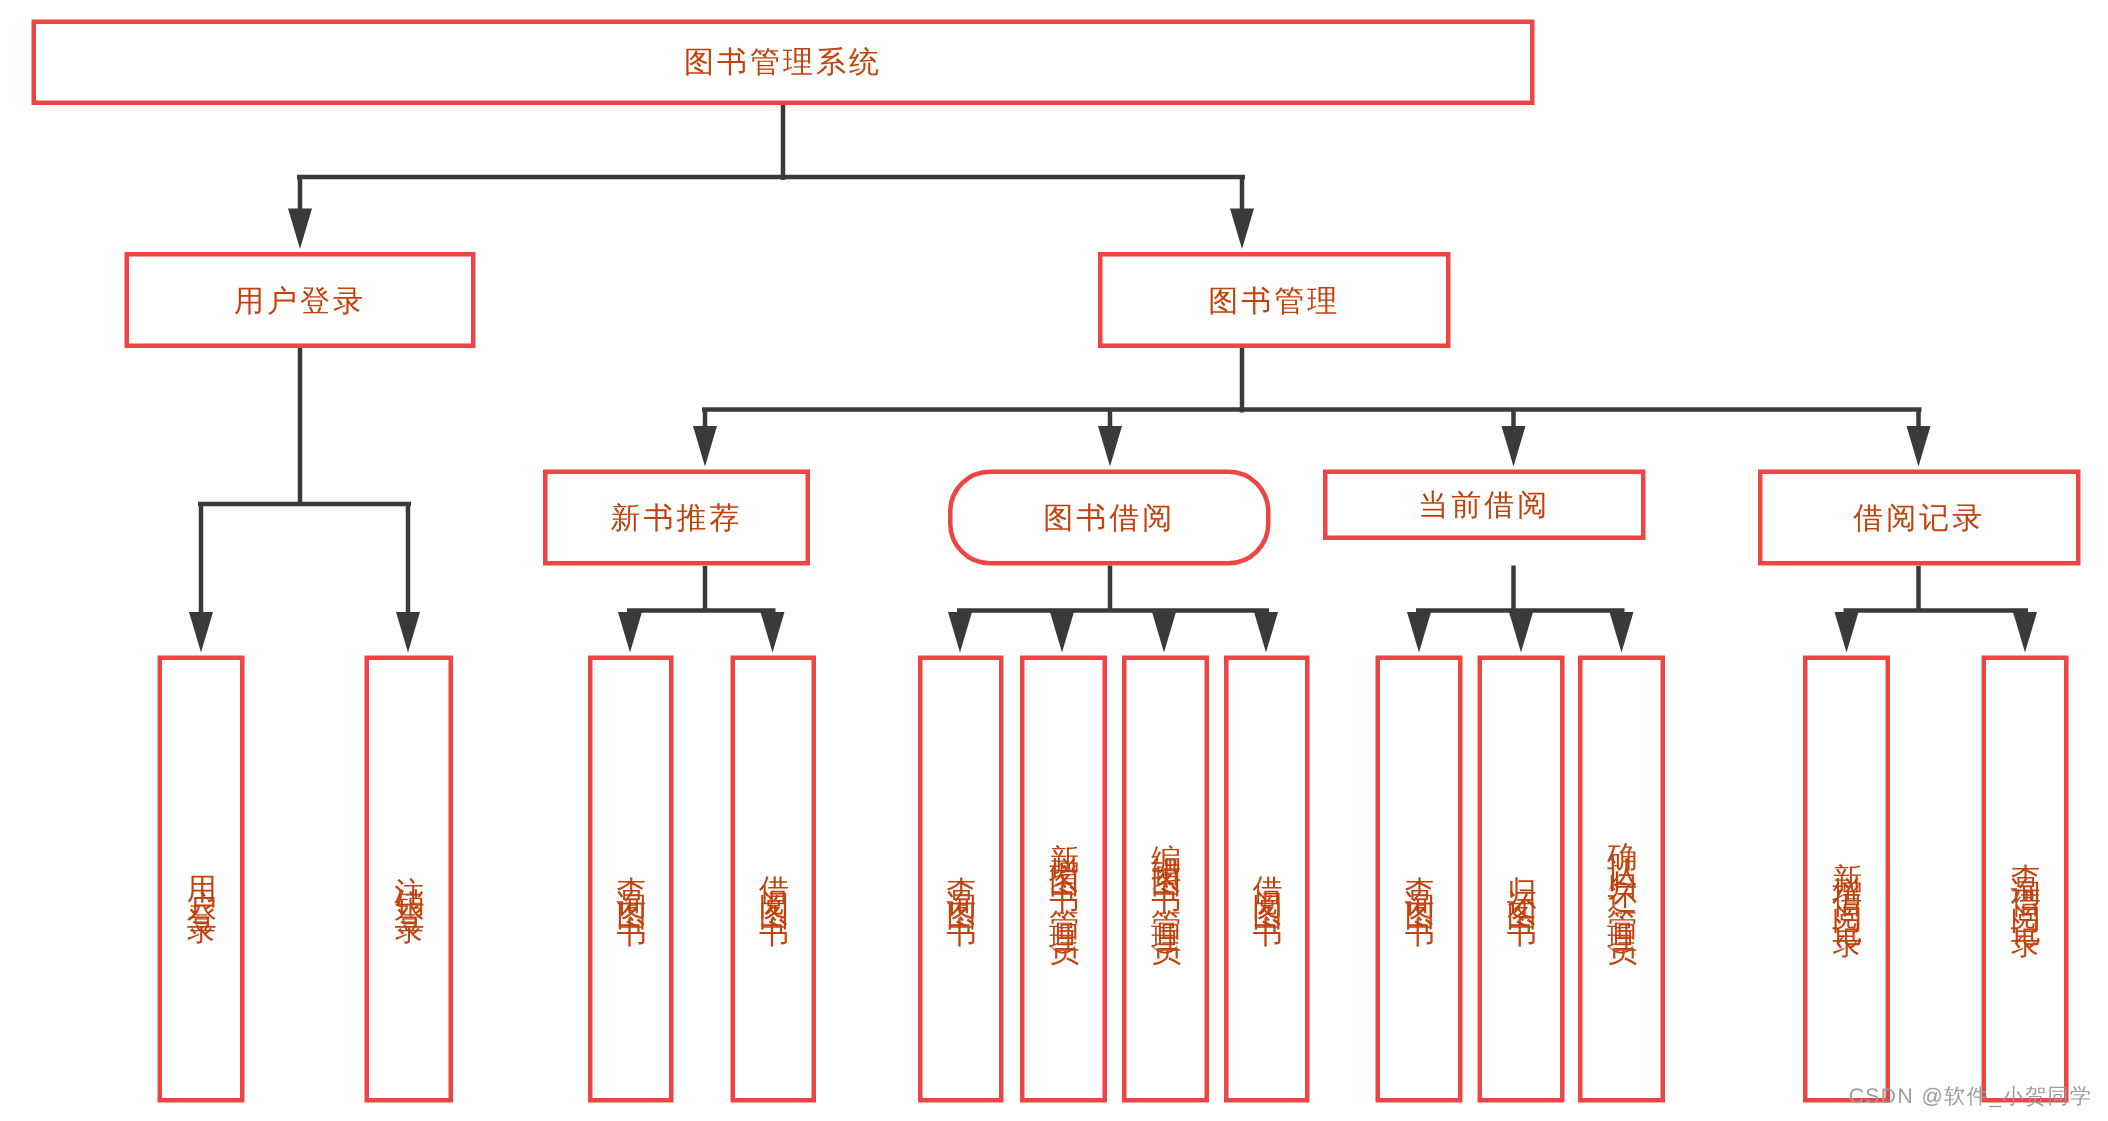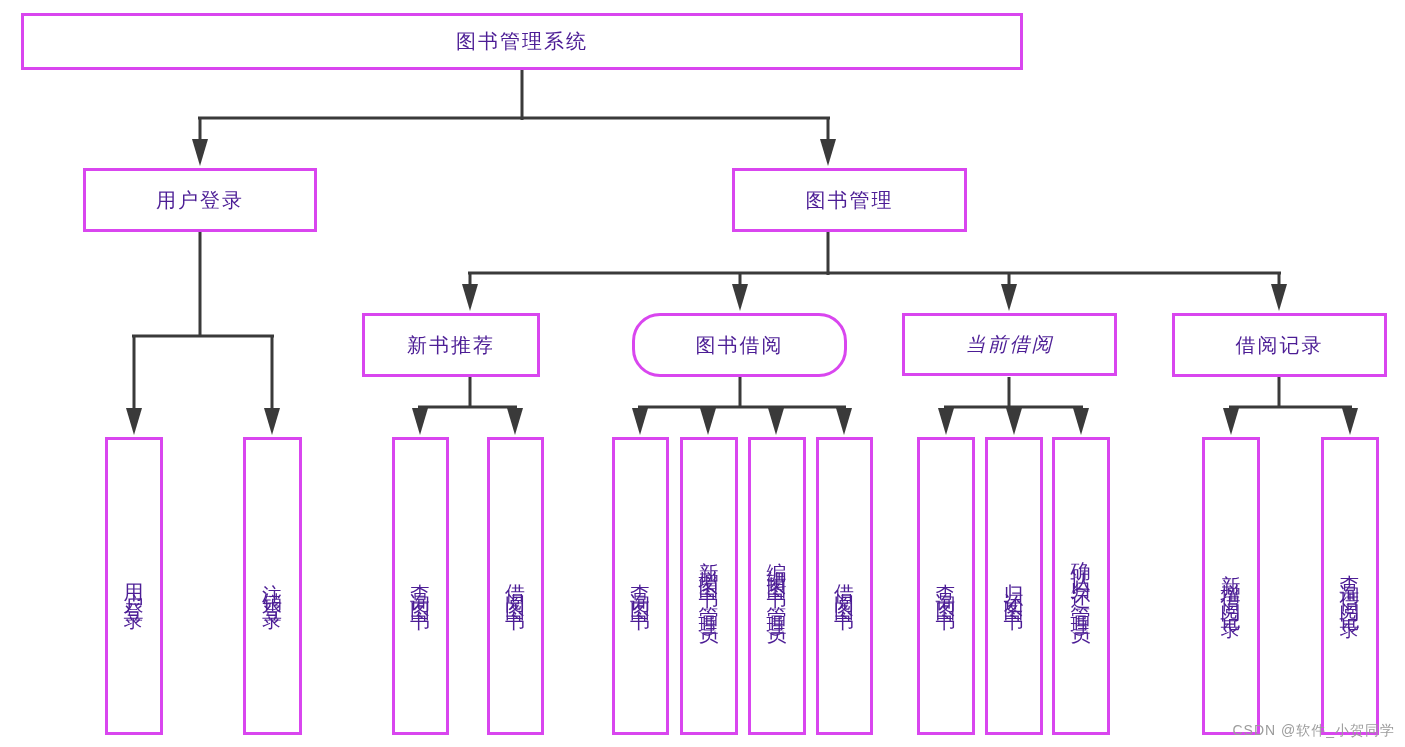--- a/index.html
+++ b/index.html
@@ -15,28 +15,28 @@
   #wires {
     position: absolute;
     left: 0; top: 0;
     width: 1405px; height: 747px;
     pointer-events: none;
   }
   .node {
     position: absolute;
     box-sizing: border-box;
     background: #ffffff;
-    border: 3px solid #d946ef;
+    border: 3px solid #ef4444;
     display: flex;
     align-items: center;
     justify-content: center;
     text-align: center;
     font-size: 20px;
     letter-spacing: 2px;
-    color: #4c1d95;
+    color: #c2410c;
   }
   .node.vert span {
     writing-mode: vertical-rl;
     text-orientation: mixed;
     letter-spacing: 9px;
     line-height: 1;
     font-size: 20px;
     white-space: nowrap;
   }
   .watermark {
@@ -124,21 +124,21 @@
   <div class="node" style="left:732px; top:168px; width:235px; height:64px;">
     <span>图书管理</span>
   </div>
 
   <div class="node" style="left:362px; top:313px; width:178px; height:64px;">
     <span>新书推荐</span>
   </div>
   <div class="node" style="left:632px; top:313px; width:215px; height:64px;border-radius:28px;">
     <span>图书借阅</span>
   </div>
-  <div class="node" style="left:902px; top:313px; width:215px; height:63px;font-style:italic;">
+  <div class="node" style="left:882px; top:313px; width:215px; height:47px;">
     <span>当前借阅</span>
   </div>
   <div class="node" style="left:1172px; top:313px; width:215px; height:64px;">
     <span>借阅记录</span>
   </div>
 
   <div class="node vert" style="left:105px; top:437px; width:58px; height:298px;">
     <span>用户登录</span>
   </div>
   <div class="node vert" style="left:243px; top:437px; width:59px; height:298px;">

